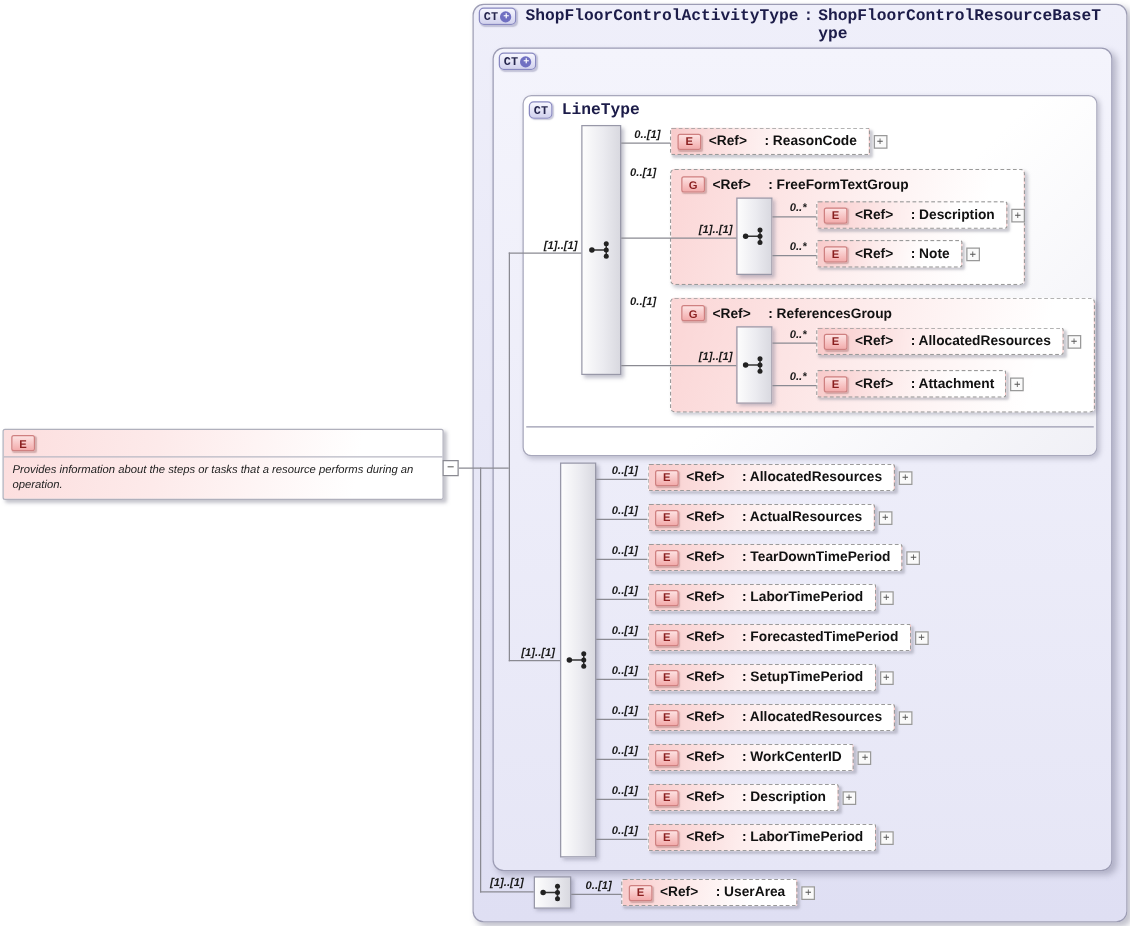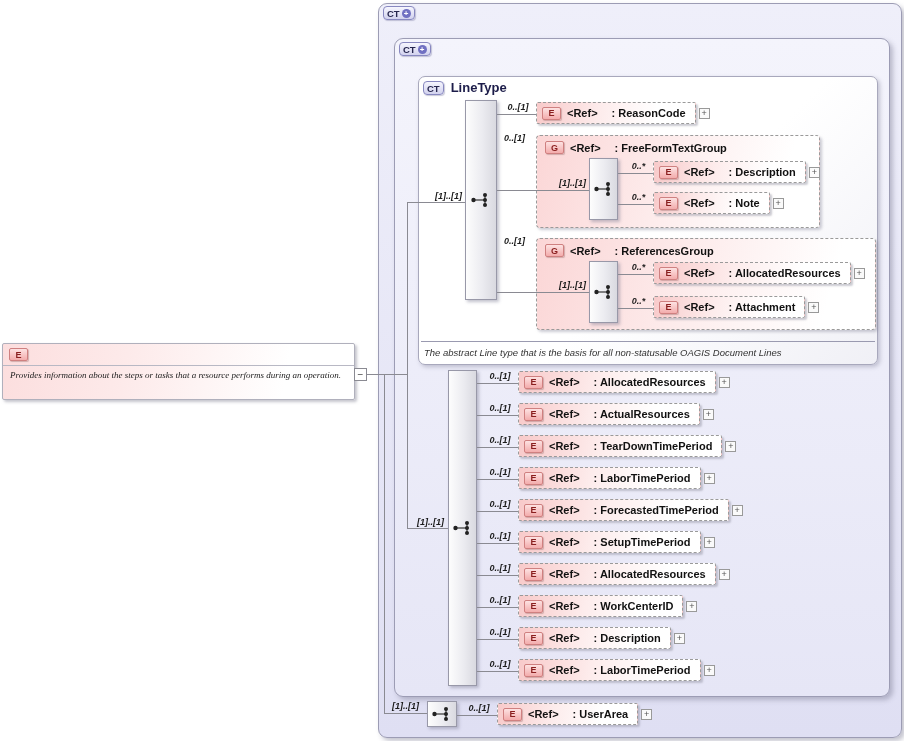--- a/index.html
+++ b/index.html
@@ -8,21 +8,21 @@
 
   
   .ctbox { position:absolute; border:1px solid #9c9cb4; border-radius:9px;
            box-shadow:3px 3px 5px rgba(120,120,145,.45); }
   .outerbox  { background:linear-gradient(180deg,#efeffa 0%,#dfdff3 100%); }
   .middlebox { background:linear-gradient(180deg,#f4f4fc 0%,#e6e6f6 100%); }
   .ltbox     { background:linear-gradient(135deg,#ffffff 55%,#f0f0f6 100%);
                border:1px solid #a8a8bc; border-radius:7px;
                box-shadow:2px 2px 4px rgba(120,120,145,.4); position:absolute; }
 
-  .ctheader { position:absolute; display:flex; align-items:flex-start; }
+  .ctheader { position:absolute; display:flex; align-items:flex-start;font-family:Liberation Mono, monospace; }
   .cttitle  { margin-left:7px; font-weight:bold; font-size:13px; line-height:14px;
               color:#1c1c49; }
   .wrapcap  { display:inline-block; max-width:228px; word-break:break-all;
               vertical-align:top; text-align:left; }
   .csep { margin:0 4px; }
 
   
   .badge { display:inline-flex; align-items:center; justify-content:center;
            font-weight:bold; flex:none; }
   .eb { width:19px; height:13px; font-size:9px; color:#8a1f1f;
@@ -82,40 +82,41 @@
 
   
   .leftbox { position:absolute; border:1px solid #b0b0bc; border-radius:2px;
              background:linear-gradient(100deg,#fcdede 0%,#fdeaea 35%,#ffffff 80%);
              box-shadow:2px 2px 3px rgba(140,140,155,.5); }
   .lheader { display:flex; align-items:center; padding:4px 5px 4px 6px;
              border-bottom:1px solid #b8b8c4; }
   .ltitle { margin-left:6px; font-weight:bold; font-size:10.5px; letter-spacing:-0.1px;
             color:#1c1c49; white-space:nowrap; }
   .lsep { margin:0 4px; }
-  .ldesc { padding:3px 7px 4px; font-style:italic; font-size:9px; line-height:12px; color:#222;font-family:Liberation Serif, serif; }
+  .ldesc { padding:3px 7px 4px; font-style:italic; font-size:9px; line-height:12px; color:#222; }
 
   .toggle { position:absolute; width:13px; height:13px; border:1px solid #8a8a92;
             background:#fff; font-size:10px; line-height:11px; text-align:center; color:#444; }
   .seqicon { flex:none; }
 </style>
 </head>
 <body>
 
 <div class="canvas">
 
   <div class="ctbox outerbox" style="left:378px;top:3px;width:524px;height:735px"></div>
   <div class="ctbox middlebox" style="left:394px;top:38px;width:496px;height:659px"></div>
   <div class="ltbox" style="left:418px;top:76px;width:460px;height:289px"></div>
 
   <div class="ctheader" style="left:383px;top:6px;width:512px">
     <span class="badge ct">
         <span>CT</span>
         <span class="plusc">+</span>
       </span>
+    <div class="cttitle"><span>ShopFloorControlActivityType</span><span class="csep">:</span><span class="wrapcap">ShopFloorControlResourceBaseType</span></div>
   </div>
 
   <div class="ctheader" style="left:399px;top:42px;width:484px">
     <span class="badge ct">
         <span>CT</span>
         <span class="plusc">+</span>
       </span>
   </div>
 
   <div class="ctheader" style="left:423px;top:81px">
@@ -252,21 +253,20 @@
     <span class="card card-s">0..*</span>
     <div class="ebox">
       <span class="badge eb">E</span>
       <span class="ref">&lt;Ref&gt;</span>
       <span class="ename">: Attachment</span>
     </div>
     <span class="plus">+</span>
   </div>
 
   <div class="sep-line" style="left:421px;top:341px;width:454px"></div>
-  <div class="note" style="left:424px;top:347px;width:450px">The abstract Line type that is the basis for all non-statusable OAGIS Document Lines</div>
 
   <div class="erow r-main" style="left:487px;top:371px">
     <span class="card">0..[1]</span>
     <div class="ebox">
       <span class="badge eb">E</span>
       <span class="ref">&lt;Ref&gt;</span>
       <span class="ename">: AllocatedResources</span>
     </div>
     <span class="plus">+</span>
   </div>

